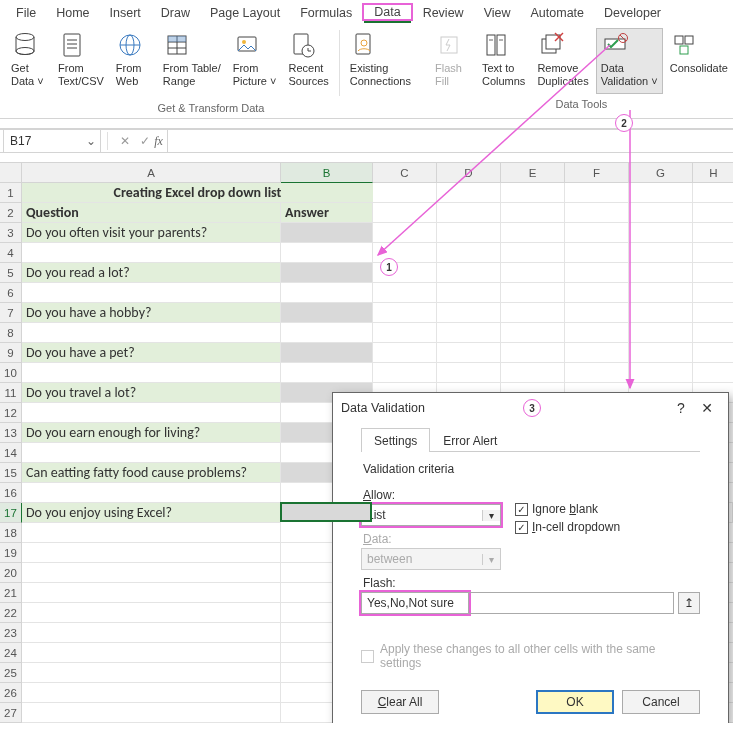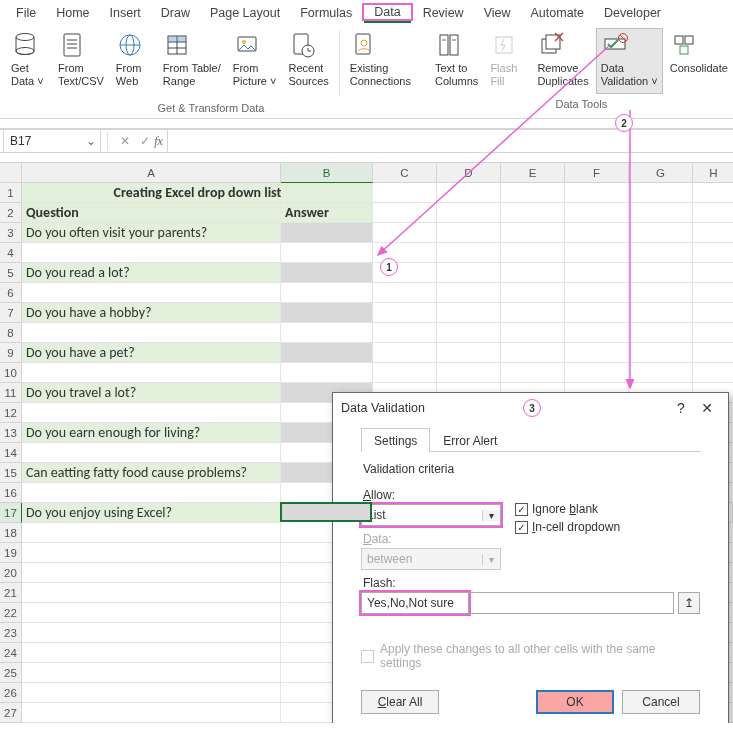--- a/index.html
+++ b/index.html
@@ -220,21 +220,21 @@
   .src-mark{outline:2px solid #e863d7;outline-offset:0;width:108px;flex:0 0 108px;}
   .src-input-rest{flex:1;height:22px;border:1px solid #aaa;border-left:none;display:flex;align-items:center;}
   .ref-btn{
     width:22px;height:22px;border:1px solid #aaa;background:#f3f3f3;display:flex;align-items:center;justify-content:center;font-size:12px;
   }
   .apply-row{margin-top:28px;display:flex;align-items:center;gap:6px;color:#aaa;}
   .dlg-footer{display:flex;justify-content:space-between;align-items:center;margin-top:20px;}
   .btn{
     min-width:78px;height:24px;border:1px solid #aaa;background:#f3f3f3;display:flex;align-items:center;justify-content:center;font-size:12px;
   }
-  .btn.primary{border:2px solid #2b76c2;background:#fca5a5;}
+  .btn.primary{border:2px solid #2b76c2;background:#fef9c3;}
   
   .anno-circle{
     position:absolute;width:18px;height:18px;border:1.5px solid #e863d7;border-radius:50%;
     display:flex;align-items:center;justify-content:center;font-size:10px;font-weight:bold;color:#333;background:#fff;
   }
   svg.overlay{position:absolute;top:0;left:0;pointer-events:none;}
 </style>
 </head>
 <body>
 
@@ -325,37 +325,37 @@
           <span>Connections</span>
       </div>
     </div>
     <div class="group-label">Get &amp; Transform Data</div>
   </div>
 
   <div style="width:14px"></div>
 
   <div class="ribbon-group">
     <div class="group-buttons">
+      <div class="rbtn" style="color:#aaa;">
+        <svg class="icon">
+            <rect x="6" y="6" width="16" height="16" fill="#fff" stroke="#ccc"></rect>
+            <path d="M14 8l-3 6h4l-3 6" stroke="#ccc" fill="none"></path>
+          </svg>
+        <span>Flash</span>
+          <span>Fill</span>
+      </div>
       <div class="rbtn">
         <svg class="icon">
             <rect x="5" y="4" width="8" height="20" fill="#fff" stroke="#444"></rect>
             <rect x="15" y="4" width="8" height="20" fill="#fff" stroke="#444"></rect>
             <line x1="7" y1="9" x2="11" y2="9" stroke="#666"></line>
             <line x1="17" y1="9" x2="21" y2="9" stroke="#666"></line>
           </svg>
         <span>Text to</span>
           <span>Columns</span>
-      </div>
-      <div class="rbtn" style="color:#aaa;">
-        <svg class="icon">
-            <rect x="6" y="6" width="16" height="16" fill="#fff" stroke="#ccc"></rect>
-            <path d="M14 8l-3 6h4l-3 6" stroke="#ccc" fill="none"></path>
-          </svg>
-        <span>Flash</span>
-          <span>Fill</span>
       </div>
       <div class="rbtn">
         <svg class="icon">
             <rect x="5" y="8" width="14" height="14" fill="#fff" stroke="#444"></rect>
             <rect x="9" y="4" width="14" height="14" fill="#fff" stroke="#444"></rect>
             <line x1="18" y1="2" x2="26" y2="10" stroke="#d04040" stroke-width="1.5"></line>
             <line x1="26" y1="2" x2="18" y2="10" stroke="#d04040" stroke-width="1.5"></line>
           </svg>
         <span>Remove</span>
           <span>Duplicates</span>

